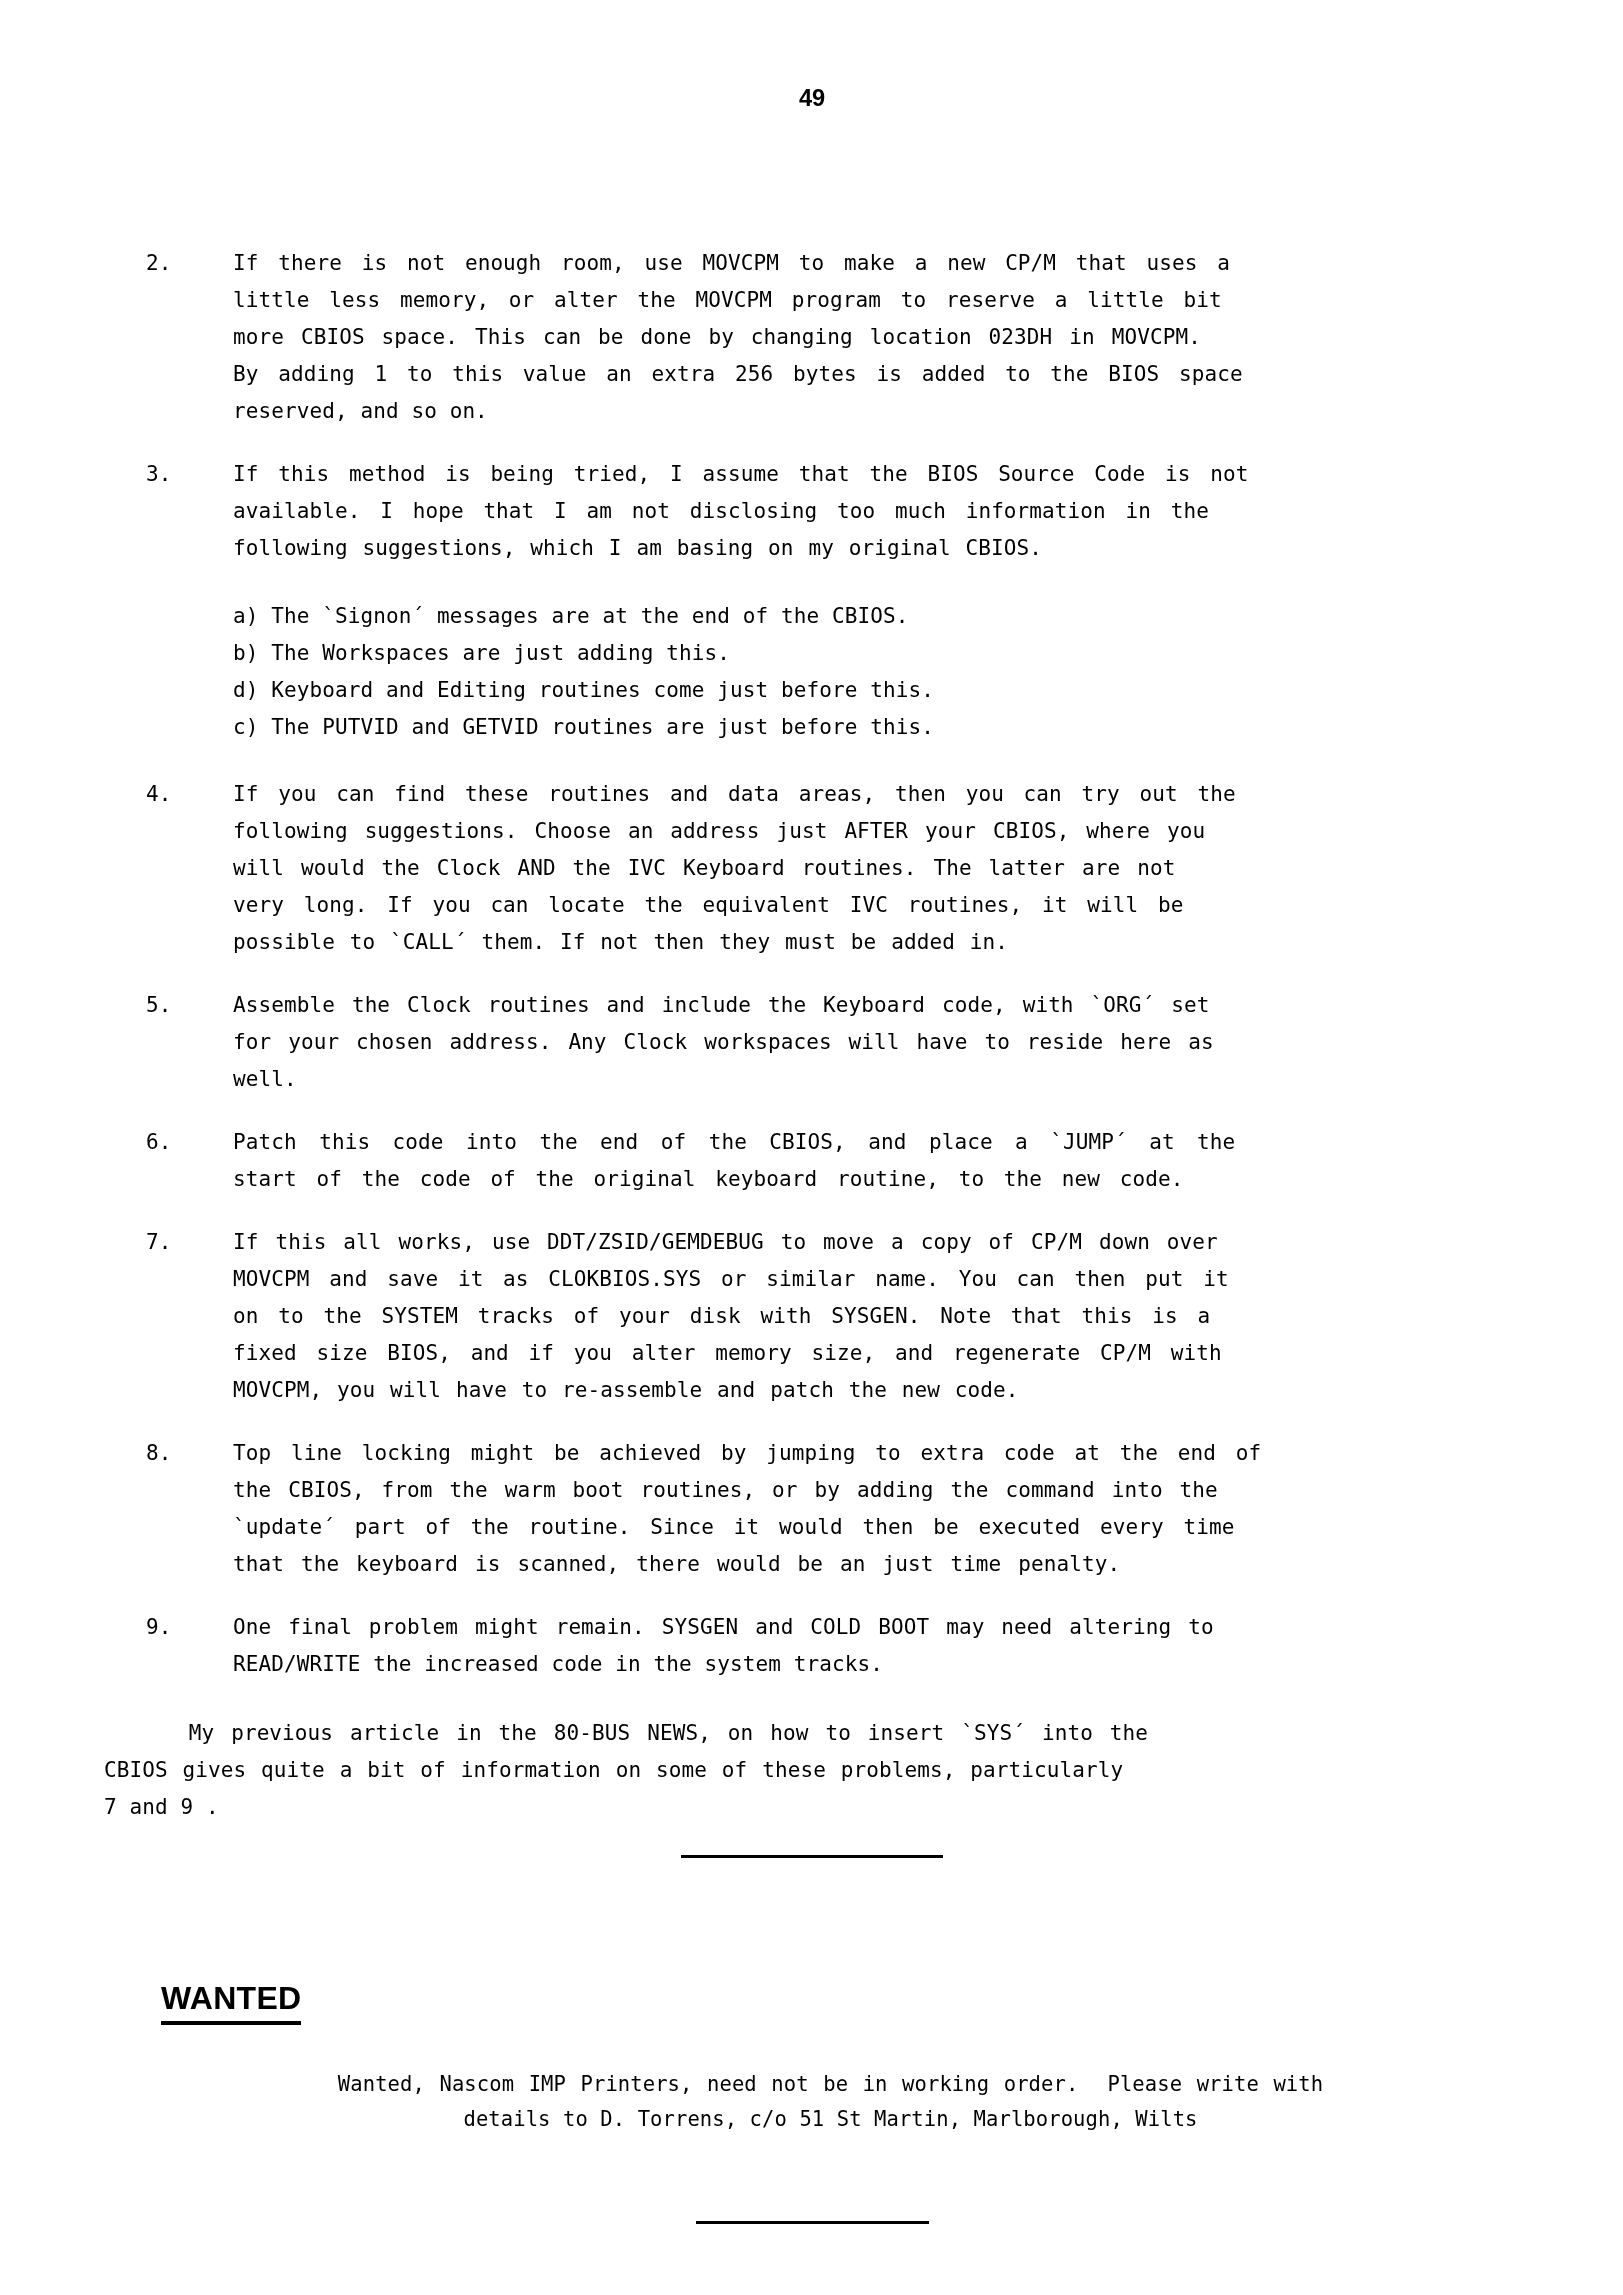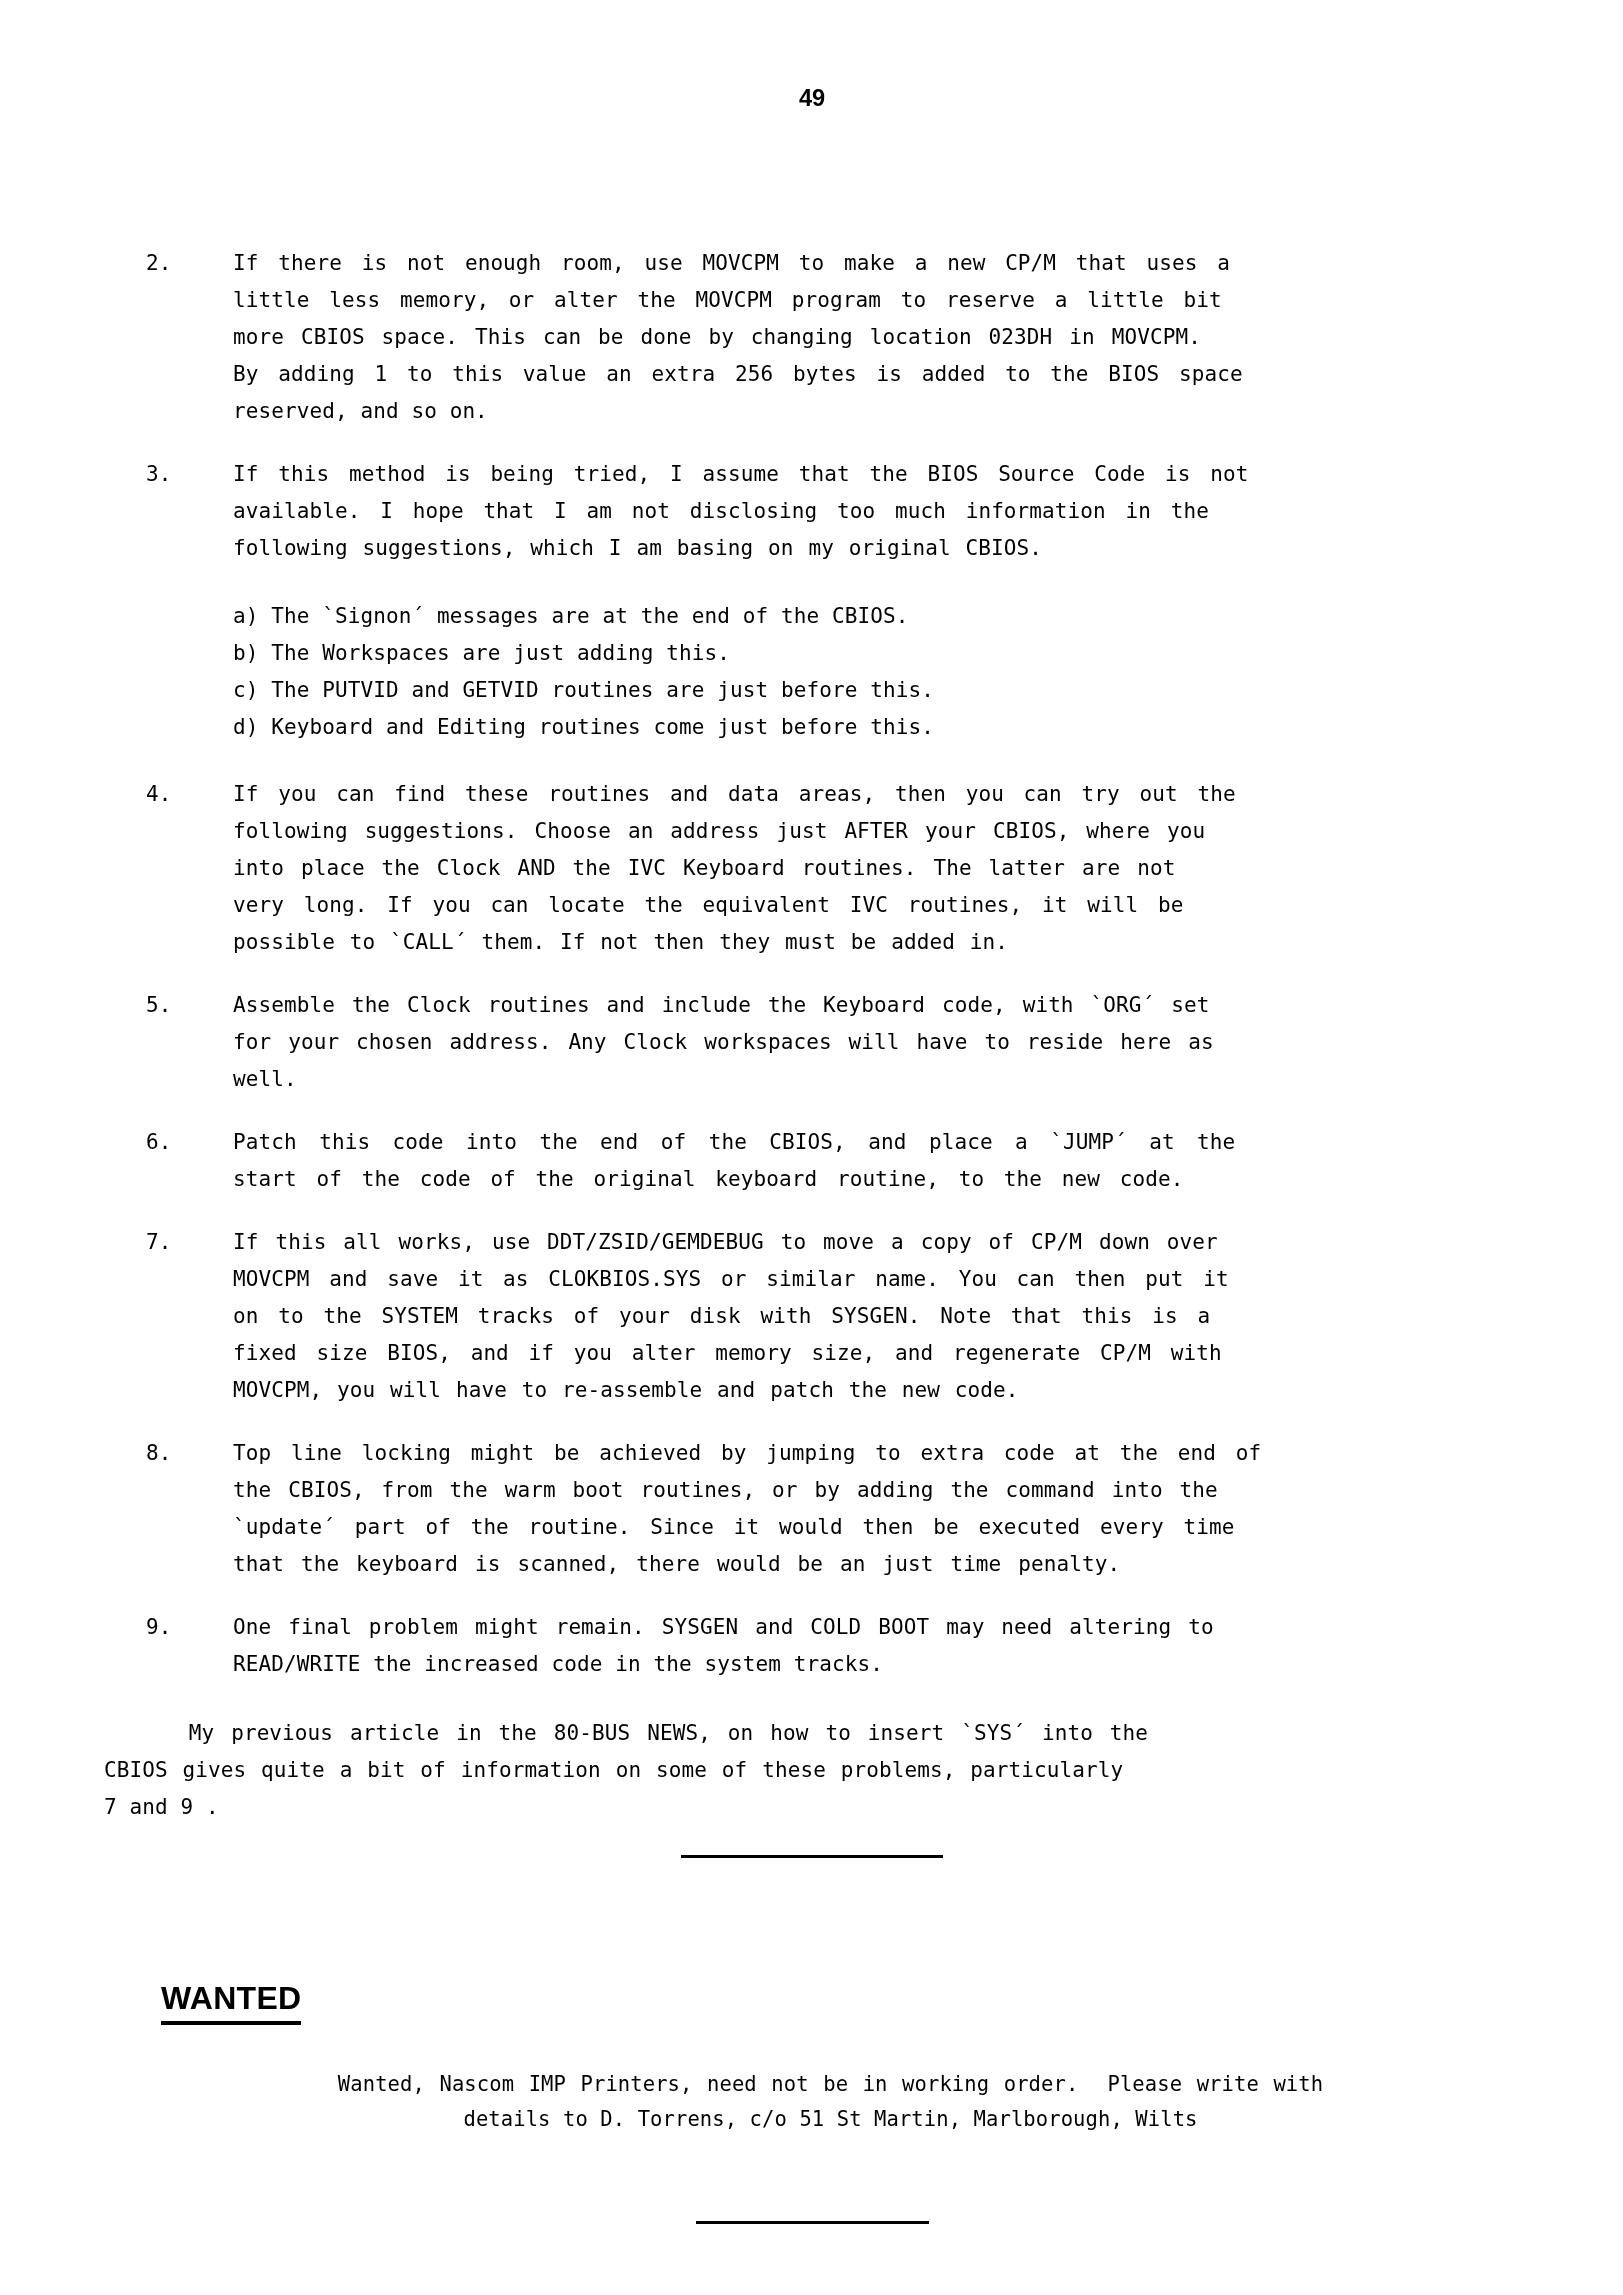--- a/index.html
+++ b/index.html
@@ -154,30 +154,30 @@
       <div class="item-body">
         <div class="line j3">If this method is being tried, I assume that the BIOS Source Code is not</div>
         <div class="line j3">available. I hope that I am not disclosing too much information in the</div>
         <div class="line j1">following suggestions, which I am basing on my original CBIOS.</div>
       </div>
     </div>
 
     <div class="sublist">
       <div class="sub-line">a) The `Signon´ messages are at the end of the CBIOS.</div>
       <div class="sub-line">b) The Workspaces are just adding this.</div>
+      <div class="sub-line">d) Keyboard and Editing routines come just before this.</div>
       <div class="sub-line">c) The PUTVID and GETVID routines are just before this.</div>
-      <div class="sub-line">d) Keyboard and Editing routines come just before this.</div>
     </div>
 
     <div class="item">
       <div class="item-marker">4.</div>
       <div class="item-body">
         <div class="line j3">If you can find these routines and data areas, then you can try out the</div>
         <div class="line j2">following suggestions. Choose an address just AFTER your CBIOS, where you</div>
-        <div class="line j2">into place the Clock AND the IVC Keyboard routines. The latter are not</div>
+        <div class="line j2">will would the Clock AND the IVC Keyboard routines. The latter are not</div>
         <div class="line j3">very long. If you can locate the equivalent IVC routines, it will be</div>
         <div class="line j1">possible to `CALL´ them. If not then they must be added in.</div>
       </div>
     </div>
 
     <div class="item">
       <div class="item-marker">5.</div>
       <div class="item-body">
         <div class="line j2">Assemble the Clock routines and include the Keyboard code, with `ORG´ set</div>
         <div class="line j2">for your chosen address. Any Clock workspaces will have to reside here as</div>

